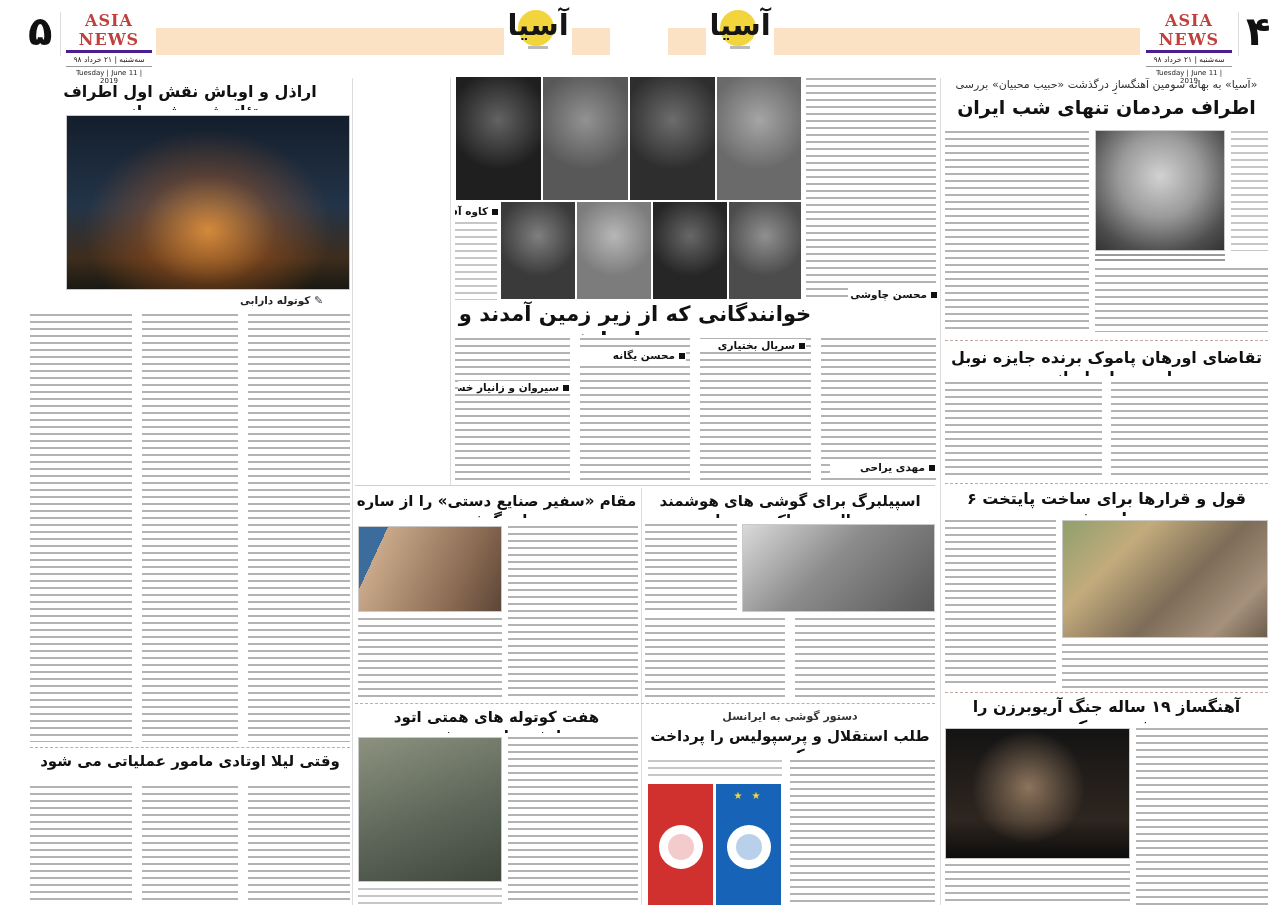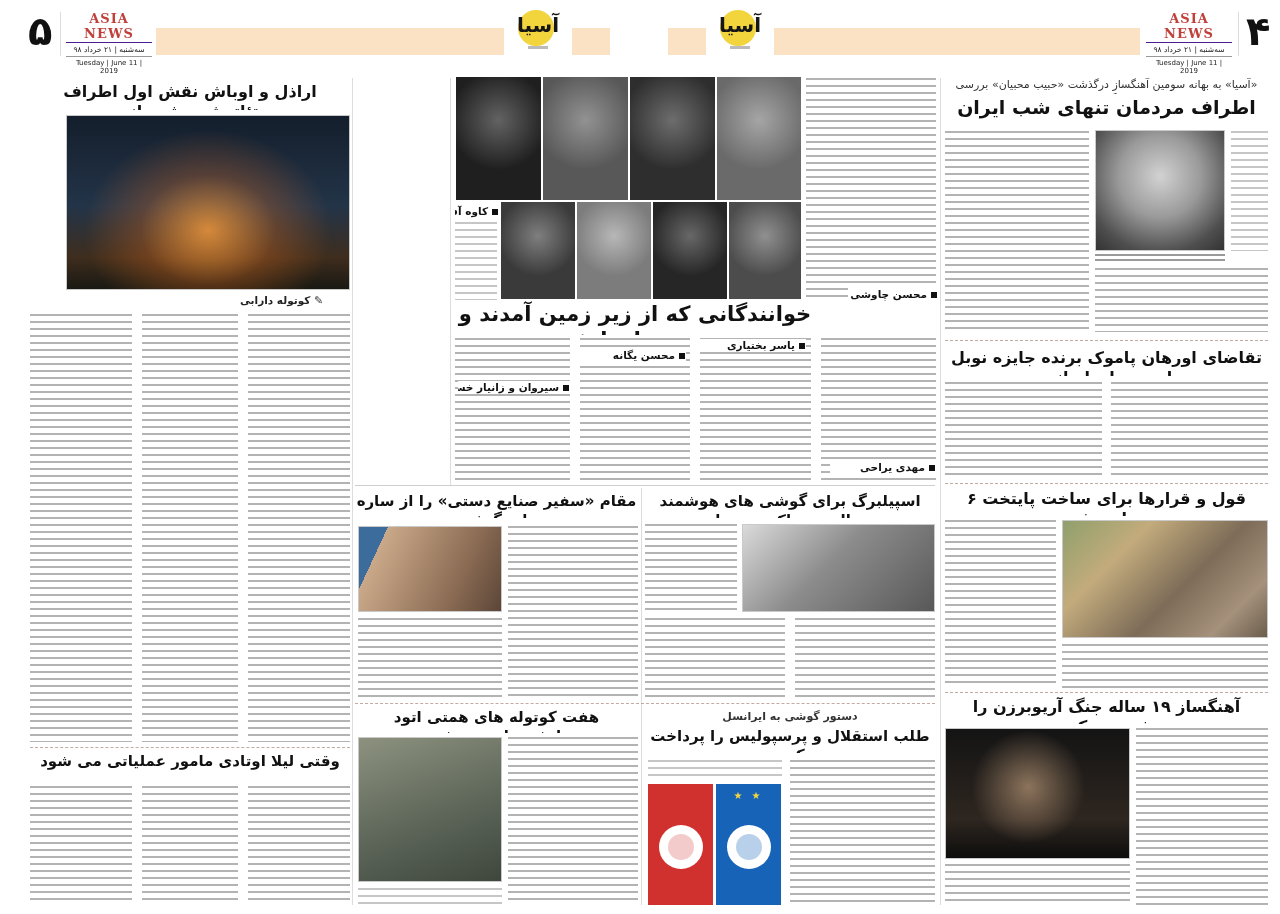--- a/index.html
+++ b/index.html
@@ -27,29 +27,29 @@
   .kicker{color:#333;text-align:center;font-size:11px;overflow:hidden;}
   .subhead{position:absolute;background:#fff;font-weight:bold;font-size:10.5px;color:#111;
            text-align:right;padding:0 1px;line-height:13px;white-space:nowrap;overflow:hidden;}
   .sq{display:inline-block;width:6px;height:6px;background:#111;margin-left:4px;vertical-align:middle;}
   .vrule{width:1px;background:#dcdcdc;}
   .hrule{height:0;border-top:1px solid #cfcfcf;}
   .hdash{height:0;border-top:1px dashed #c3aaa2;}
   
   .pagenum{font-size:40px;font-weight:bold;color:#111;line-height:46px;}
   .brandbox{width:86px;text-align:center;}
-  .brand{color:#c0403c;font-family:"DejaVu Serif",serif;font-size:13px;letter-spacing:1px;
-         font-weight:bold;border-bottom:1px solid #4c1d95;padding:1px 0;}
+  .brand{color:#c0403c;font-family:"DejaVu Serif",serif;font-size:16px;letter-spacing:1px;
+         font-weight:bold;border-bottom:3px solid #4c1d95;padding:1px 0;}
   .bdatefa{font-size:7.5px;color:#222;border-bottom:1px solid #999;padding:2px 0;}
   .bdateen{font-size:7px;color:#222;padding:2px 0;}
   .peach{background:#fbe2c4;height:27px;}
   .masthead{width:64px;height:48px;text-align:center;}
   .logo-circle{position:absolute;left:12px;top:4px;width:36px;height:36px;border-radius:50%;
                background:#f2d43c;}
-  .logo-script{position:absolute;left:0;top:2px;width:64px;font-size:20px;font-weight:bold;
+  .logo-script{position:absolute;left:0;top:2px;width:64px;font-size:29px;font-weight:bold;
                color:#151515;line-height:34px;}
   .logo-tag{position:absolute;left:22px;top:40px;width:20px;height:3px;background:#bbb;}
   
   .ph{border:1px solid #c9c9c9;box-sizing:border-box;}
   .photo-theater{background:
      radial-gradient(ellipse at 50% 66%,rgba(255,160,60,.8),rgba(255,120,30,.25) 34%,transparent 62%),
      linear-gradient(180deg,#141e2c 0%,#233448 52%,#3e2d1d 82%,#191913 100%);}
   .photo-habib{background:radial-gradient(circle at 50% 38%,#d2d2d2,#9a9a9a 42%,#4e4e4e 78%,#333);}
   .photo-paytakht{background:linear-gradient(135deg,#8fa06c 0%,#c3ab7c 28%,#7d6c58 58%,#a5917c 82%,#6b5d4c 100%);}
   .photo-orchestra{background:
@@ -135,21 +135,21 @@
   <div class="abs hl" style="left:455px;top:301px;width:360px;height:34px;font-size:21px;">خوانندگانی که از زیر زمین آمدند و محبوب دل‌ها شدند</div>
 
   <div class="abs cols4" style="left:455px;top:338px;width:481px;height:142px;"></div>
   <div class="subhead" style="left:458px;top:381px;width:110px;">
     <span class="sq"></span><span>سیروان و زانیار خسروی</span>
   </div>
   <div class="subhead" style="left:580px;top:349px;width:104px;">
     <span class="sq"></span><span>محسن یگانه</span>
   </div>
   <div class="subhead" style="left:700px;top:339px;width:104px;">
-    <span class="sq"></span><span>یاسر بختیاری</span>
+    <span class="sq"></span><span>سریال بختیاری</span>
   </div>
   <div class="subhead" style="left:830px;top:461px;width:104px;">
     <span class="sq"></span><span>مهدی یراحی</span>
   </div>
 
   <div class="abs kicker" style="left:945px;top:78px;width:323px;height:16px;">«آسیا» به بهانه سومین آهنگساز درگذشت «حبیب محبیان» بررسی کرد:</div>
   <div class="abs hl" style="left:945px;top:96px;width:323px;height:30px;font-size:19px;">اطراف مردمان تنهای شب ایران</div>
   <div class="abs ph photo-habib" style="left:1095px;top:130px;width:130px;height:121px;"></div>
   <div class="abs caption-bar" style="left:1095px;top:254px;width:130px;height:9px;"></div>
   <div class="abs fake" style="left:945px;top:131px;width:144px;height:201px;"></div>

